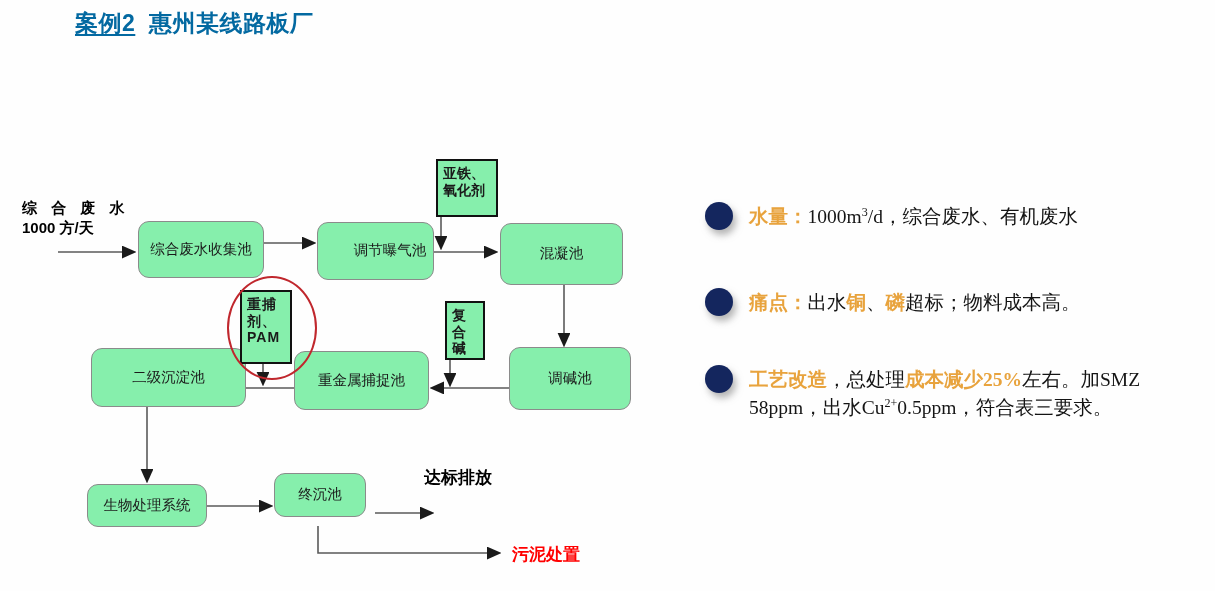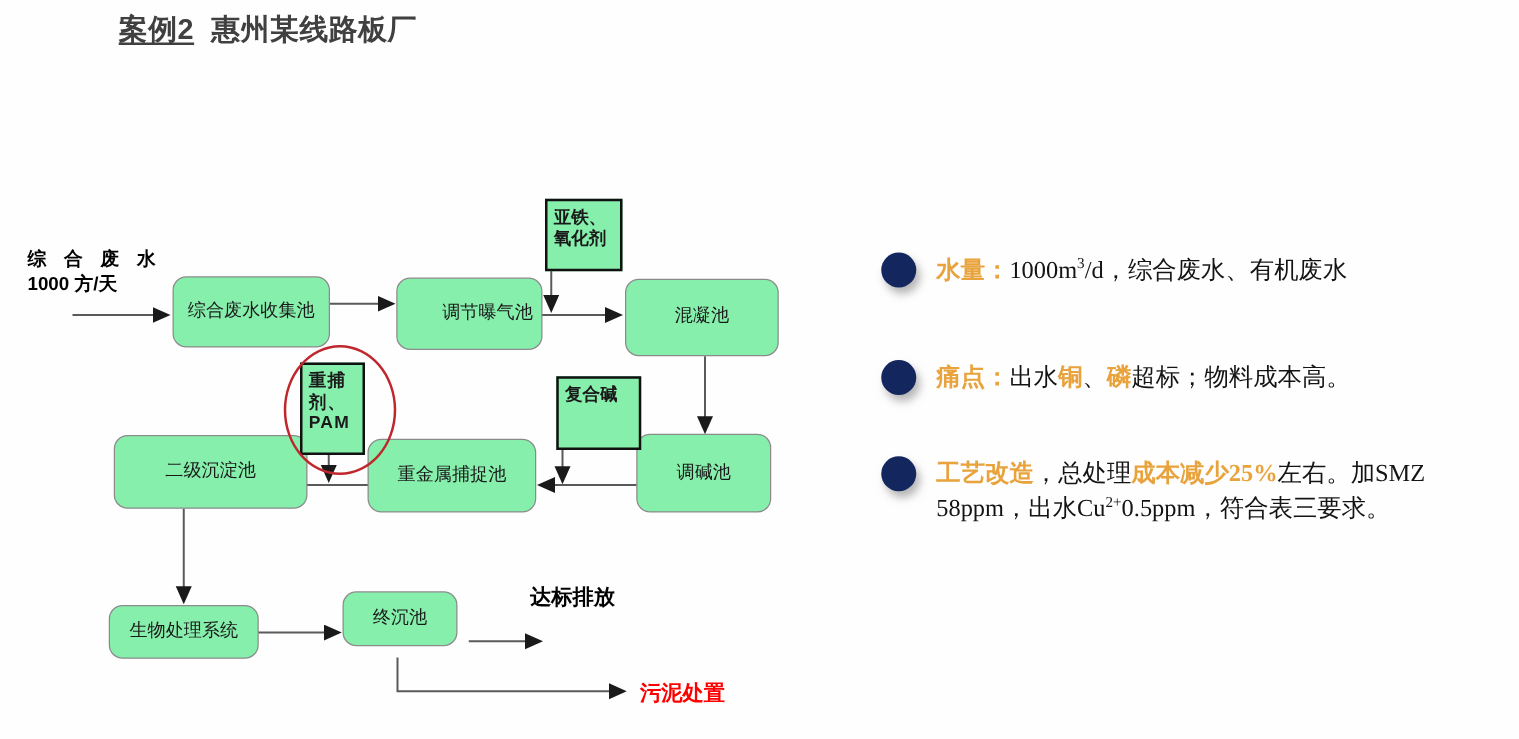--- a/index.html
+++ b/index.html
@@ -21,24 +21,23 @@
     background: #fefefe;
   }
 
   
   .title {
     position: absolute;
     left: 75px;
     top: 8px;
     font-size: 23px;
     font-weight: bold;
-    color: #404040;
+    color: #0369a1;
     letter-spacing: 0.5px;
     white-space: nowrap;
-    margin-left: 20px;
   }
   .title .u { text-decoration: underline; text-underline-offset: 3px; }
 
   
   .flow { position: absolute; left: 0; top: 0; width: 660px; height: 591px; }
 
   .node {
     position: absolute;
     box-sizing: border-box;
     border: 1.4px solid #8b8b8b;
@@ -170,21 +169,21 @@
     </div>
 
     <div class="node" style="left:317px; top:222px; width:117px; height:58px;padding-left:29px;">
       <span>调节曝气池</span>
     </div>
 
     <div class="node" style="left:500px; top:223px; width:123px; height:62px;">
       <span>混凝池</span>
     </div>
 
-    <div class="node" style="left:509px; top:347px; width:108px; height:63px;justify-content:center;">
+    <div class="node" style="left:509px; top:347px; width:122px; height:63px;justify-content:center;">
       <span>调碱池</span>
     </div>
 
     <div class="node" style="left:294px; top:351px; width:135px; height:59px;">
       <span>重金属捕捉池</span>
     </div>
 
     <div class="node" style="left:91px; top:348px; width:155px; height:59px;">
       <span>二级沉淀池</span>
     </div>
@@ -194,21 +193,21 @@
     </div>
 
     <div class="node" style="left:274px; top:473px; width:92px; height:44px;">
       <span>终沉池</span>
     </div>
 
     <div class="node sq" style="left:436px; top:159px; width:62px; height:58px;">
       <span>亚铁、氧化剂</span>
     </div>
 
-    <div class="node sq" style="left:445px; top:301px; width:68px; height:59px;">
+    <div class="node sq" style="left:445px; top:301px; width:40px; height:59px;">
       <span>复合碱</span>
     </div>
 
     <div class="node sq spread" style="left:240px; top:290px; width:52px; height:74px;">
       <span>重捕剂、PAM</span>
     </div>
 
     <div class="ellipse" style="left:227px; top:276px; width:86px; height:100px;"></div>
 
     <div class="outlabel black" style="left:424px; top:466px;">达标排放</div>

